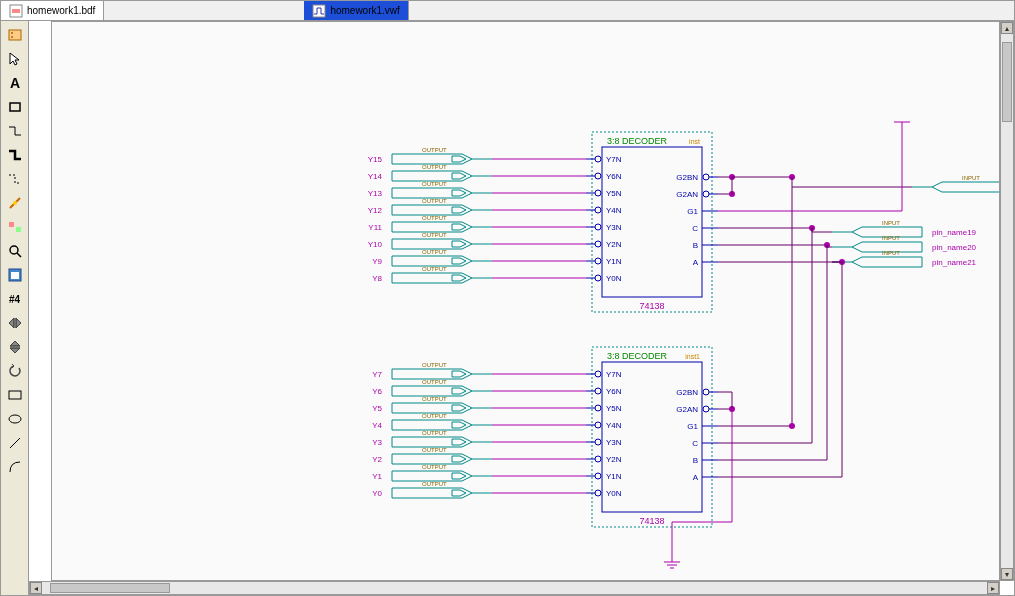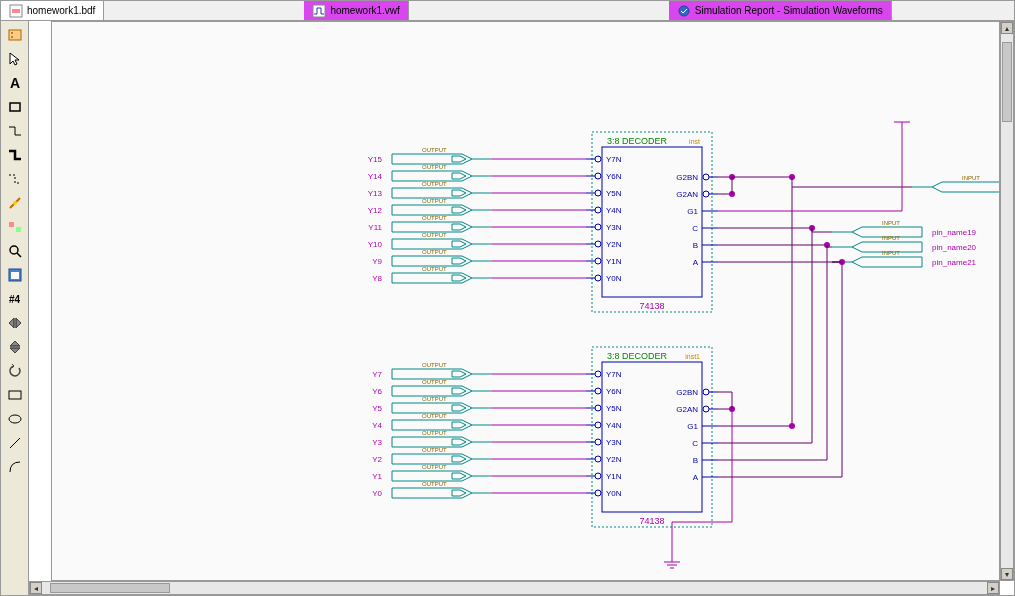--- a/index.html
+++ b/index.html
@@ -1,20 +1,20 @@
 <!DOCTYPE html>
 <html><head>
 <meta charset="utf-8">
 <style>
 * { margin: 0; padding: 0; box-sizing: border-box; }
 body { font-family: Tahoma, Arial, sans-serif; font-size: 10px; background: #fff; overflow: hidden; }
 .app { width: 1015px; height: 596px; display: flex; flex-direction: column; border: 1px solid #999; position: relative; }
 .tabs { height: 20px; display: flex; background: #f0f0f0; border-bottom: 1px solid #999; }
 .tab { display: flex; align-items: center; padding: 0 8px; border-right: 1px solid #999; gap: 4px; background: #fff; cursor: pointer; }
-.tab.inactive { background: #d946ef; }
+.tab.inactive { background: #1d4ed8; }
 .tab-icon { width: 14px; height: 14px; display: flex; align-items: center; justify-content: center; }
 .main { flex: 1; display: flex; min-height: 0; }
 .toolbar { width: 28px; background: #ece9d8; border-right: 1px solid #999; display: flex; flex-direction: column; padding-top: 2px; }
 .tool { width: 22px; height: 22px; margin: 1px auto; display: flex; align-items: center; justify-content: center; cursor: pointer; }
 .tool svg, .tab-icon svg { display:block; }
 .canvas-wrap { flex: 1; position: relative; overflow: hidden; }
 .canvas { position:absolute; left:0; top:0; right:14px; bottom:14px; background:#fafafa; background-image: radial-gradient(circle, #ccc 0.5px, transparent 0.5px); background-size: 6px 6px; border:1px solid #999;margin-left:22px; }
 .vscroll { position:absolute; right:0; top:0; bottom:14px; width:14px; background:#e8e8e8; border:1px solid #999; }
 .vscroll-thumb { position:absolute; left:1px; right:1px; top:20px; height:80px; background:#c8c8c8; border:1px solid #999; }
 .hscroll { position:absolute; left:0; right:14px; bottom:0; height:14px; background:#e8e8e8; border:1px solid #999; }
@@ -37,29 +37,20 @@
       <span>homework1.bdf</span>
     </div>
     <div class="tab inactive" style="margin-left:200px">
       <span class="tab-icon">
           <svg width="14" height="14">
             <rect x="1" y="1" width="12" height="12" fill="#fff" stroke="#888"></rect>
             <path d="M2 10 L5 10 L5 4 L9 4 L9 10 L12 10" fill="none" stroke="#33a"></path>
           </svg>
         </span>
       <span>homework1.vwf</span>
-    </div>
-    <div class="tab inactive" style="margin-left:260px">
-      <span class="tab-icon">
-          <svg width="14" height="14">
-            <circle cx="7" cy="7" r="5" fill="#36c" stroke="#248"></circle>
-            <path d="M4 7 L6 9 L10 5" fill="none" stroke="#fff"></path>
-          </svg>
-        </span>
-      <span>Simulation Report - Simulation Waveforms</span>
     </div>
   </div>
   <div class="main">
     <div class="toolbar">
       <div class="tool">
           <svg width="16" height="16">
             <rect x="2" y="3" width="12" height="10" fill="#fc8" stroke="#a60"></rect>
             <circle cx="5" cy="6" r="1" fill="#a60"></circle>
             <circle cx="5" cy="10" r="1" fill="#a60"></circle>
           </svg>

